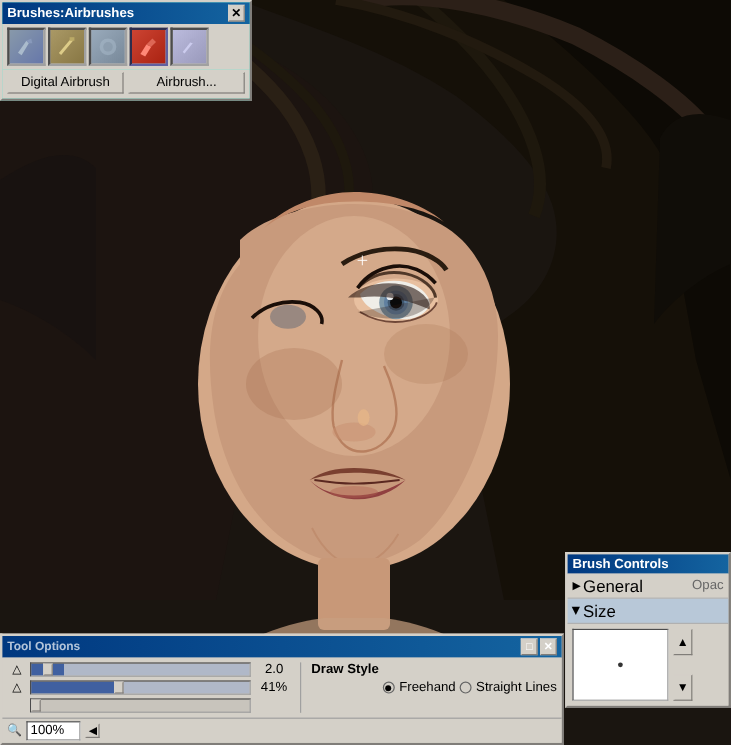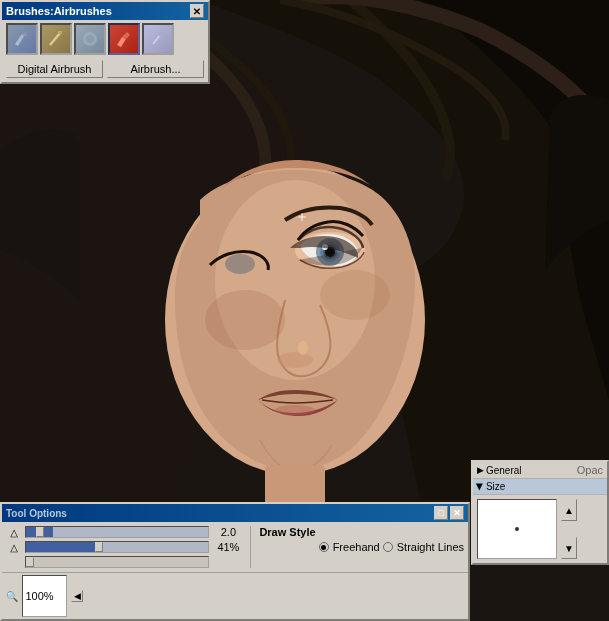--- a/index.html
+++ b/index.html
@@ -227,21 +227,21 @@
       padding: 2px 4px;
       background: #d4d0c8;
       border-top: 1px solid #a0a0a0;
       gap: 4px;
     }
 
     .zoom-display {
       width: 45px;
       background: white;
       border: 1px inset #a0a0a0;
-      padding: 14px 2px;
+      padding: 1px 2px;
       font-size: 11px;
     }
 
     .titlebar-btns {
       display: flex; gap: 2px;
     }
 
     .tb-btn {
       width: 14px; height: 14px;
       background: #d4d0c8;
@@ -278,21 +278,21 @@
       border-bottom: 1px solid #b0b0b0;
     }
 
     .bc-arrow {
       font-size: 9px;
       color: #000;
     }
 
     .bc-label {
       flex: 1;
-      font-size: 10px;
+      font-size: 14px;
     }
 
     .bc-right-label {
       font-size: 11px;
       color: #666;
     }
 
     .bc-size-preview {
       display: flex;
       padding: 4px;
@@ -504,20 +504,23 @@
     </div>
   </div>
   <div class="tool-bottom-bar">
     <span style="font-size:10px;">🔍</span>
     <div class="zoom-display">100%</div>
     <div style="width:12px;height:12px;background:#d4d0c8;border:1px outset #d4d0c8;display:flex;align-items:center;justify-content:center;cursor:pointer;font-size:9px;">◀</div>
   </div>
 </div>
 
 <div id="brush-controls">
+  <div class="bc-titlebar">
+    <span>Brush Controls</span>
+  </div>
   <div class="bc-row">
     <span class="bc-arrow">▶</span>
     <span class="bc-label">General</span>
     <span class="bc-right-label">Opac</span>
   </div>
   <div class="bc-row" style="background:#b8c8d8;">
     <span class="bc-arrow" style="transform:rotate(90deg);display:inline-block;">▶</span>
     <span class="bc-label">Size</span>
     <span class="bc-right-label"></span>
   </div>

